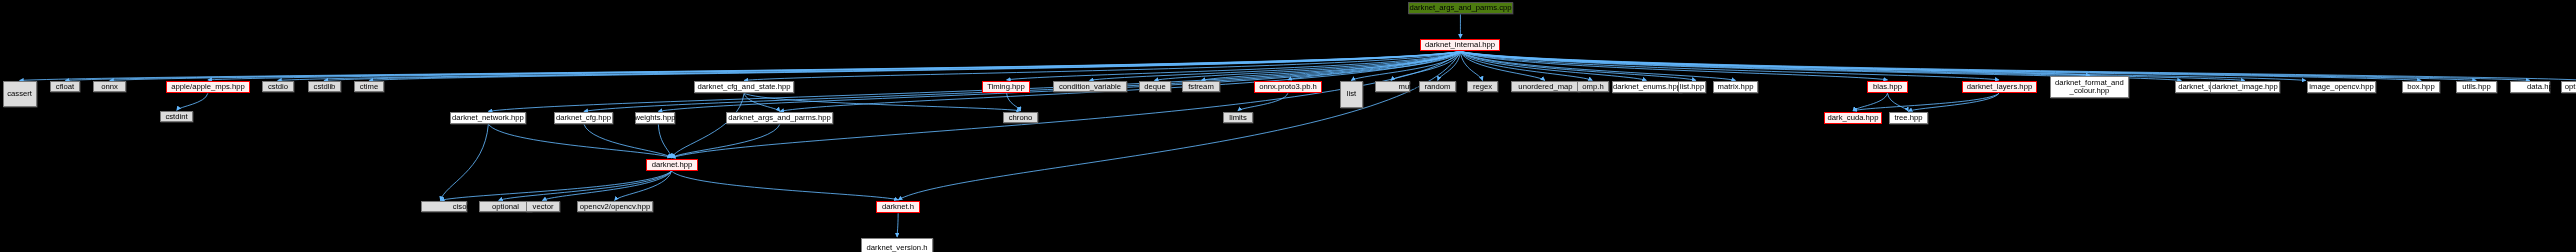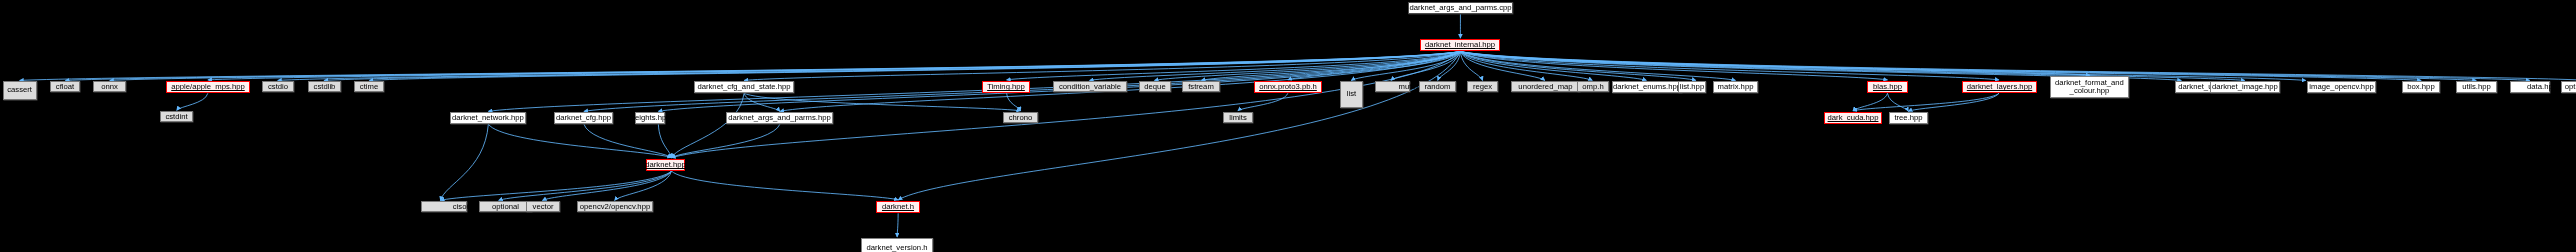--- a/index.html
+++ b/index.html
@@ -9,23 +9,23 @@
   .node{position:absolute;box-sizing:border-box;display:flex;align-items:center;
         justify-content:center;text-align:center;white-space:pre;line-height:1.05;
         font-size:7.7px;color:#000;}
   
   .n-sys{background:#dcdcdc;border:0.5px solid #787878;
          box-shadow:0.5px 0.5px 0 0 #4d4d4d;}
   
   .n-white{background:#ffffff;border:0.5px solid #808080;
            box-shadow:0.5px 0.5px 0 0 #4d4d4d;}
   
-  .n-red{background:#fff0f0;border:1px solid #ff0000;text-decoration:underline;}
+  .n-red{background:#fff0f0;border:1px solid #ff0000;}
   
-  .n-root{background:#ffffff;border:0.5px solid #4d4d4d;
+  .n-root{background:#4d7c0f;border:0.5px solid #4d4d4d;
           box-shadow:0.5px 0.5px 0 0 #333;}
 </style>
 </head>
 <body>
 
 <div id="canvas">
   <svg class="edges" id="edge-layer" viewBox="0 0 5086 491" width="2620" height="253">
     <defs>
       <marker id="ah" markerWidth="9" markerHeight="9" refX="8" refY="4.5" orient="auto" markerUnits="userSpaceOnUse">
         <path d="M0,0 L9,4.5 L0,9 z" fill="#63b8ff"></path>
@@ -90,21 +90,21 @@
         <path d="M1303.5,332 C1276.66,367.34 1001.55,376.46 968,389" marker-end="url(#ah)"></path>
         <path d="M1303.5,332 C1283.46,367.34 1078.05,376.46 1053,389" marker-end="url(#ah)"></path>
         <path d="M1303.5,332 C1294.66,367.34 1204.05,376.46 1193,389" marker-end="url(#ah)"></path>
         <path d="M1303.5,332 C1338.7,366.72 1699.5,375.68 1743.5,388" marker-end="url(#ah)"></path>
         <path d="M1743.5,414 C1743.34,442.52 1741.7,449.88 1741.5,460" marker-end="url(#ah)"></path>
       </g>
   </svg>
   <div id="node-layer">
       <div class="node n-root" style="left: 1408px; top: 1.5px; width: 105px; height: 12.4px;">darknet_args_and_parms.cpp</div>
       <div class="node n-red" style="left: 1420px; top: 39px; width: 80px; height: 12.4px;">darknet_internal.hpp</div>
-      <div class="node n-sys" style="left: 2.6px; top: 81px; width: 34px; height: 19px; text-align: right;">cassert</div>
+      <div class="node n-sys" style="left: 2.6px; top: 81px; width: 34px; height: 26px; text-align: right;">cassert</div>
       <div class="node n-sys" style="left: 50px; top: 81px; width: 30px; height: 11.3px;">cfloat</div>
       <div class="node n-sys" style="left: 93px; top: 81px; width: 33px; height: 11.3px;">onnx</div>
       <div class="node n-red" style="left: 166px; top: 81px; width: 84px; height: 12.4px;">apple/apple_mps.hpp</div>
       <div class="node n-sys" style="left: 262px; top: 81px; width: 32px; height: 11.3px;">cstdio</div>
       <div class="node n-sys" style="left: 308px; top: 81px; width: 33px; height: 11.3px;">cstdlib</div>
       <div class="node n-sys" style="left: 354px; top: 81px; width: 30px; height: 11.3px;">ctime</div>
       <div class="node n-white" style="left: 694px; top: 81px; width: 100px; height: 12px;">darknet_cfg_and_state.hpp</div>
       <div class="node n-red" style="left: 982px; top: 81px; width: 48px; height: 12.4px;">Timing.hpp</div>
       <div class="node n-sys" style="left: 1053px; top: 81px; width: 74px; height: 11.3px;">condition_variable</div>
       <div class="node n-sys" style="left: 1139px; top: 81px; width: 32px; height: 11.3px;">deque</div>
@@ -126,27 +126,27 @@
       <div class="node n-white" style="left: 2149px; top: 81px; width: 65px; height: 12px; margin-left: 26px;">darknet_utils.hpp</div>
       <div class="node n-white" style="left: 2210px; top: 81px; width: 70px; height: 12px;">darknet_image.hpp</div>
       <div class="node n-white" style="left: 2272px; top: 81px; width: 69px; height: 12px; margin-left: 35px;">image_opencv.hpp</div>
       <div class="node n-white" style="left: 2402px; top: 81px; width: 38px; height: 12px;">box.hpp</div>
       <div class="node n-white" style="left: 2456px; top: 81px; width: 41px; height: 12px;">utils.hpp</div>
       <div class="node n-white" style="left: 2510px; top: 81px; width: 40px; height: 12px; padding-left: 24px;">data.hpp</div>
       <div class="node n-white" style="left: 2561px; top: 81px; width: 57px; height: 12px;">option_list.hpp</div>
       <div class="node n-sys" style="left: 160px; top: 111px; width: 33px; height: 11.3px;">cstdint</div>
       <div class="node n-white" style="left: 450px; top: 112px; width: 76px; height: 12px;">darknet_network.hpp</div>
       <div class="node n-white" style="left: 554px; top: 112px; width: 59px; height: 12px;">darknet_cfg.hpp</div>
-      <div class="node n-white" style="left: 635px; top: 112px; width: 30px; height: 12px;">weights.hpp</div>
+      <div class="node n-white" style="left: 635px; top: 112px; width: 40px; height: 12px;">weights.hpp</div>
       <div class="node n-white" style="left: 726px; top: 112px; width: 107px; height: 12px;">darknet_args_and_parms.hpp</div>
       <div class="node n-sys" style="left: 1003px; top: 112px; width: 35px; height: 11.3px;">chrono</div>
       <div class="node n-sys" style="left: 1223px; top: 112px; width: 30px; height: 11.3px;">limits</div>
       <div class="node n-red" style="left: 1824px; top: 112px; width: 58px; height: 12.4px;">dark_cuda.hpp</div>
       <div class="node n-white" style="left: 1889px; top: 112px; width: 39px; height: 12px;">tree.hpp</div>
-      <div class="node n-red" style="left: 646px; top: 159px; width: 39px; height: 12.4px;">darknet.hpp</div>
+      <div class="node n-red" style="left: 646px; top: 159px; width: 52px; height: 12.4px;">darknet.hpp</div>
       <div class="node n-sys" style="left: 421px; top: 201px; width: 39px; height: 11.3px; padding-left: 44px;">ciso646</div>
       <div class="node n-sys" style="left: 479px; top: 201px; width: 53px; height: 11.3px;">optional</div>
       <div class="node n-sys" style="left: 526px; top: 201px; width: 34px; height: 11.3px;">vector</div>
       <div class="node n-sys" style="left: 577px; top: 201px; width: 76px; height: 11.3px;">opencv2/opencv.hpp</div>
       <div class="node n-red" style="left: 876px; top: 201px; width: 44px; height: 12.4px;">darknet.h</div>
       <div class="node n-white" style="left: 861px; top: 238px; width: 72px; height: 21px;">darknet_version.h</div>
     </div>
 </div>
 
 

